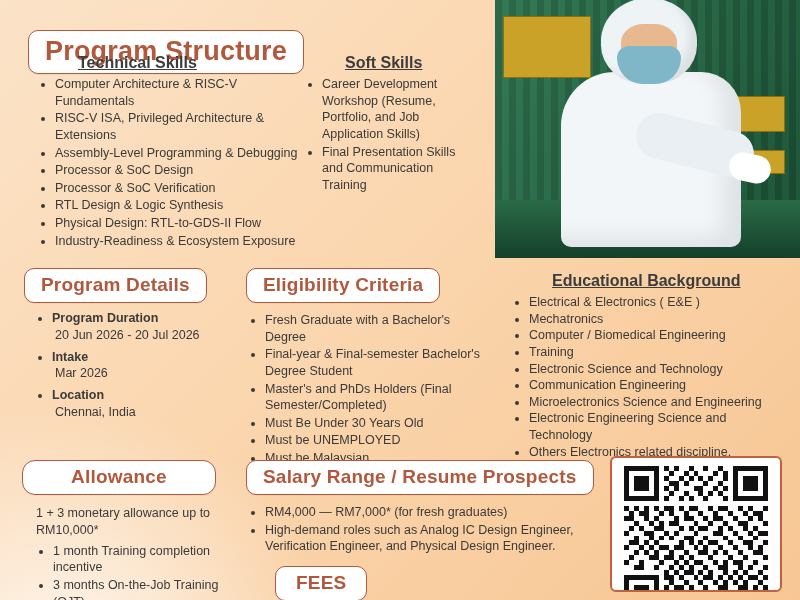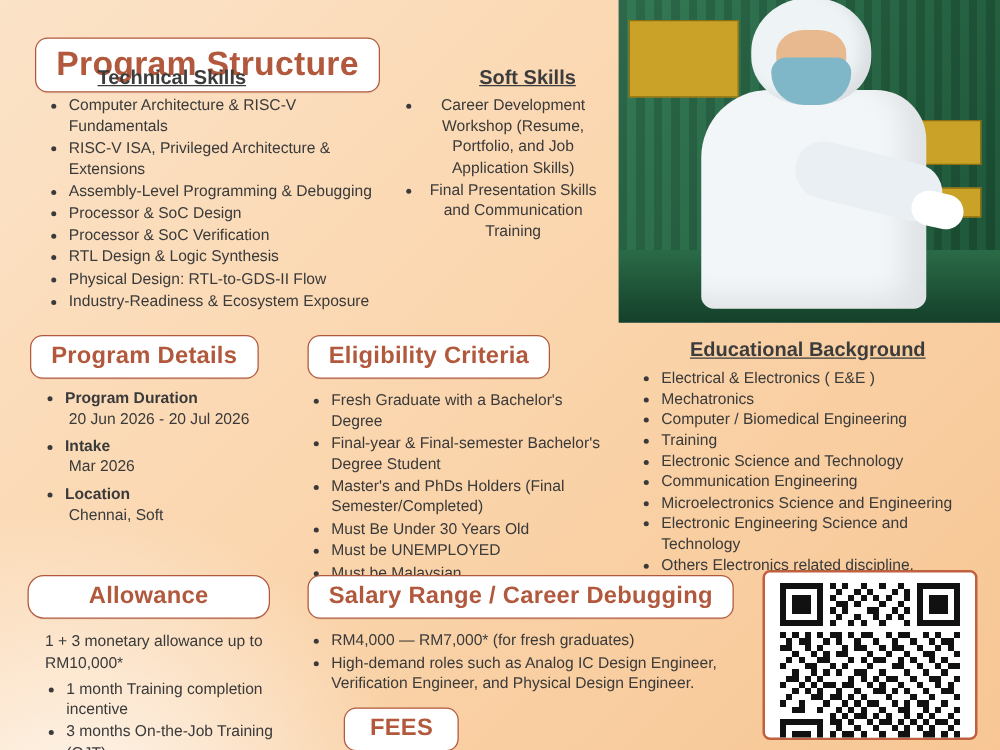--- a/index.html
+++ b/index.html
@@ -211,21 +211,21 @@
       <li>RISC-V ISA, Privileged Architecture &amp; Extensions</li>
       <li>Assembly-Level Programming &amp; Debugging</li>
       <li>Processor &amp; SoC Design</li>
       <li>Processor &amp; SoC Verification</li>
       <li>RTL Design &amp; Logic Synthesis</li>
       <li>Physical Design: RTL-to-GDS-II Flow</li>
       <li>Industry-Readiness &amp; Ecosystem Exposure</li>
     </ul>
   </div>
 
-  <div style="position:absolute; left:322px; top:54px; width:160px;text-align:center;">
+  <div style="position:absolute; left:305px; top:54px; width:160px;">
     <div class="heading-underline">Soft Skills</div>
     <ul class="bul">
       <li>Career Development Workshop (Resume, Portfolio, and Job Application Skills)</li>
       <li>Final Presentation Skills and Communication Training</li>
     </ul>
   </div>
 
   <div style="position:absolute; left:24px; top:268px;">
     <div class="section-title t-lg">Program Details</div>
   </div>
@@ -234,21 +234,21 @@
       <li class="kv-label">Program Duration</li>
     </ul>
     <div class="kv-val">20 Jun 2026 - 20 Jul 2026</div>
     <ul class="bul" style="padding-left:14px;">
       <li class="kv-label">Intake</li>
     </ul>
     <div class="kv-val">Mar 2026</div>
     <ul class="bul" style="padding-left:14px;">
       <li class="kv-label">Location</li>
     </ul>
-    <div class="kv-val">Chennai, Soft</div>
+    <div class="kv-val">Chennai, India</div>
   </div>
 
   <div style="position:absolute; left:246px; top:268px;">
     <div class="section-title t-lg">Eligibility Criteria</div>
   </div>
   <div style="position:absolute; left:248px; top:312px; width:235px;">
     <ul class="bul">
       <li>Fresh Graduate with a Bachelor's Degree</li>
       <li>Final-year &amp; Final-semester Bachelor's Degree Student</li>
       <li>Master's and PhDs Holders (Final Semester/Completed)</li>
@@ -278,21 +278,21 @@
   </div>
   <div style="position:absolute; left:36px; top:505px; width:185px;">
     <div class="plain">1 + 3 monetary allowance up to RM10,000*</div>
     <ul class="bul" style="margin-top:4px;">
       <li>1 month Training completion incentive</li>
       <li>3 months On-the-Job Training (OJT)</li>
     </ul>
   </div>
 
   <div style="position:absolute; left:246px; top:460px;">
-    <div class="section-title t-lg">Salary Range / Career Debugging</div>
+    <div class="section-title t-lg">Salary Range / Resume Prospects</div>
   </div>
   <div style="position:absolute; left:248px; top:504px; width:340px;">
     <ul class="bul">
       <li>RM4,000 — RM7,000* (for fresh graduates)</li>
       <li>High-demand roles such as Analog IC Design Engineer, Verification Engineer, and Physical Design Engineer.</li>
     </ul>
   </div>
 
   <div style="position:absolute; left:246px; top:566px;margin-left:29px;">
     <div class="section-title t-lg" style="padding-left:20px; padding-right:20px;">FEES</div>

